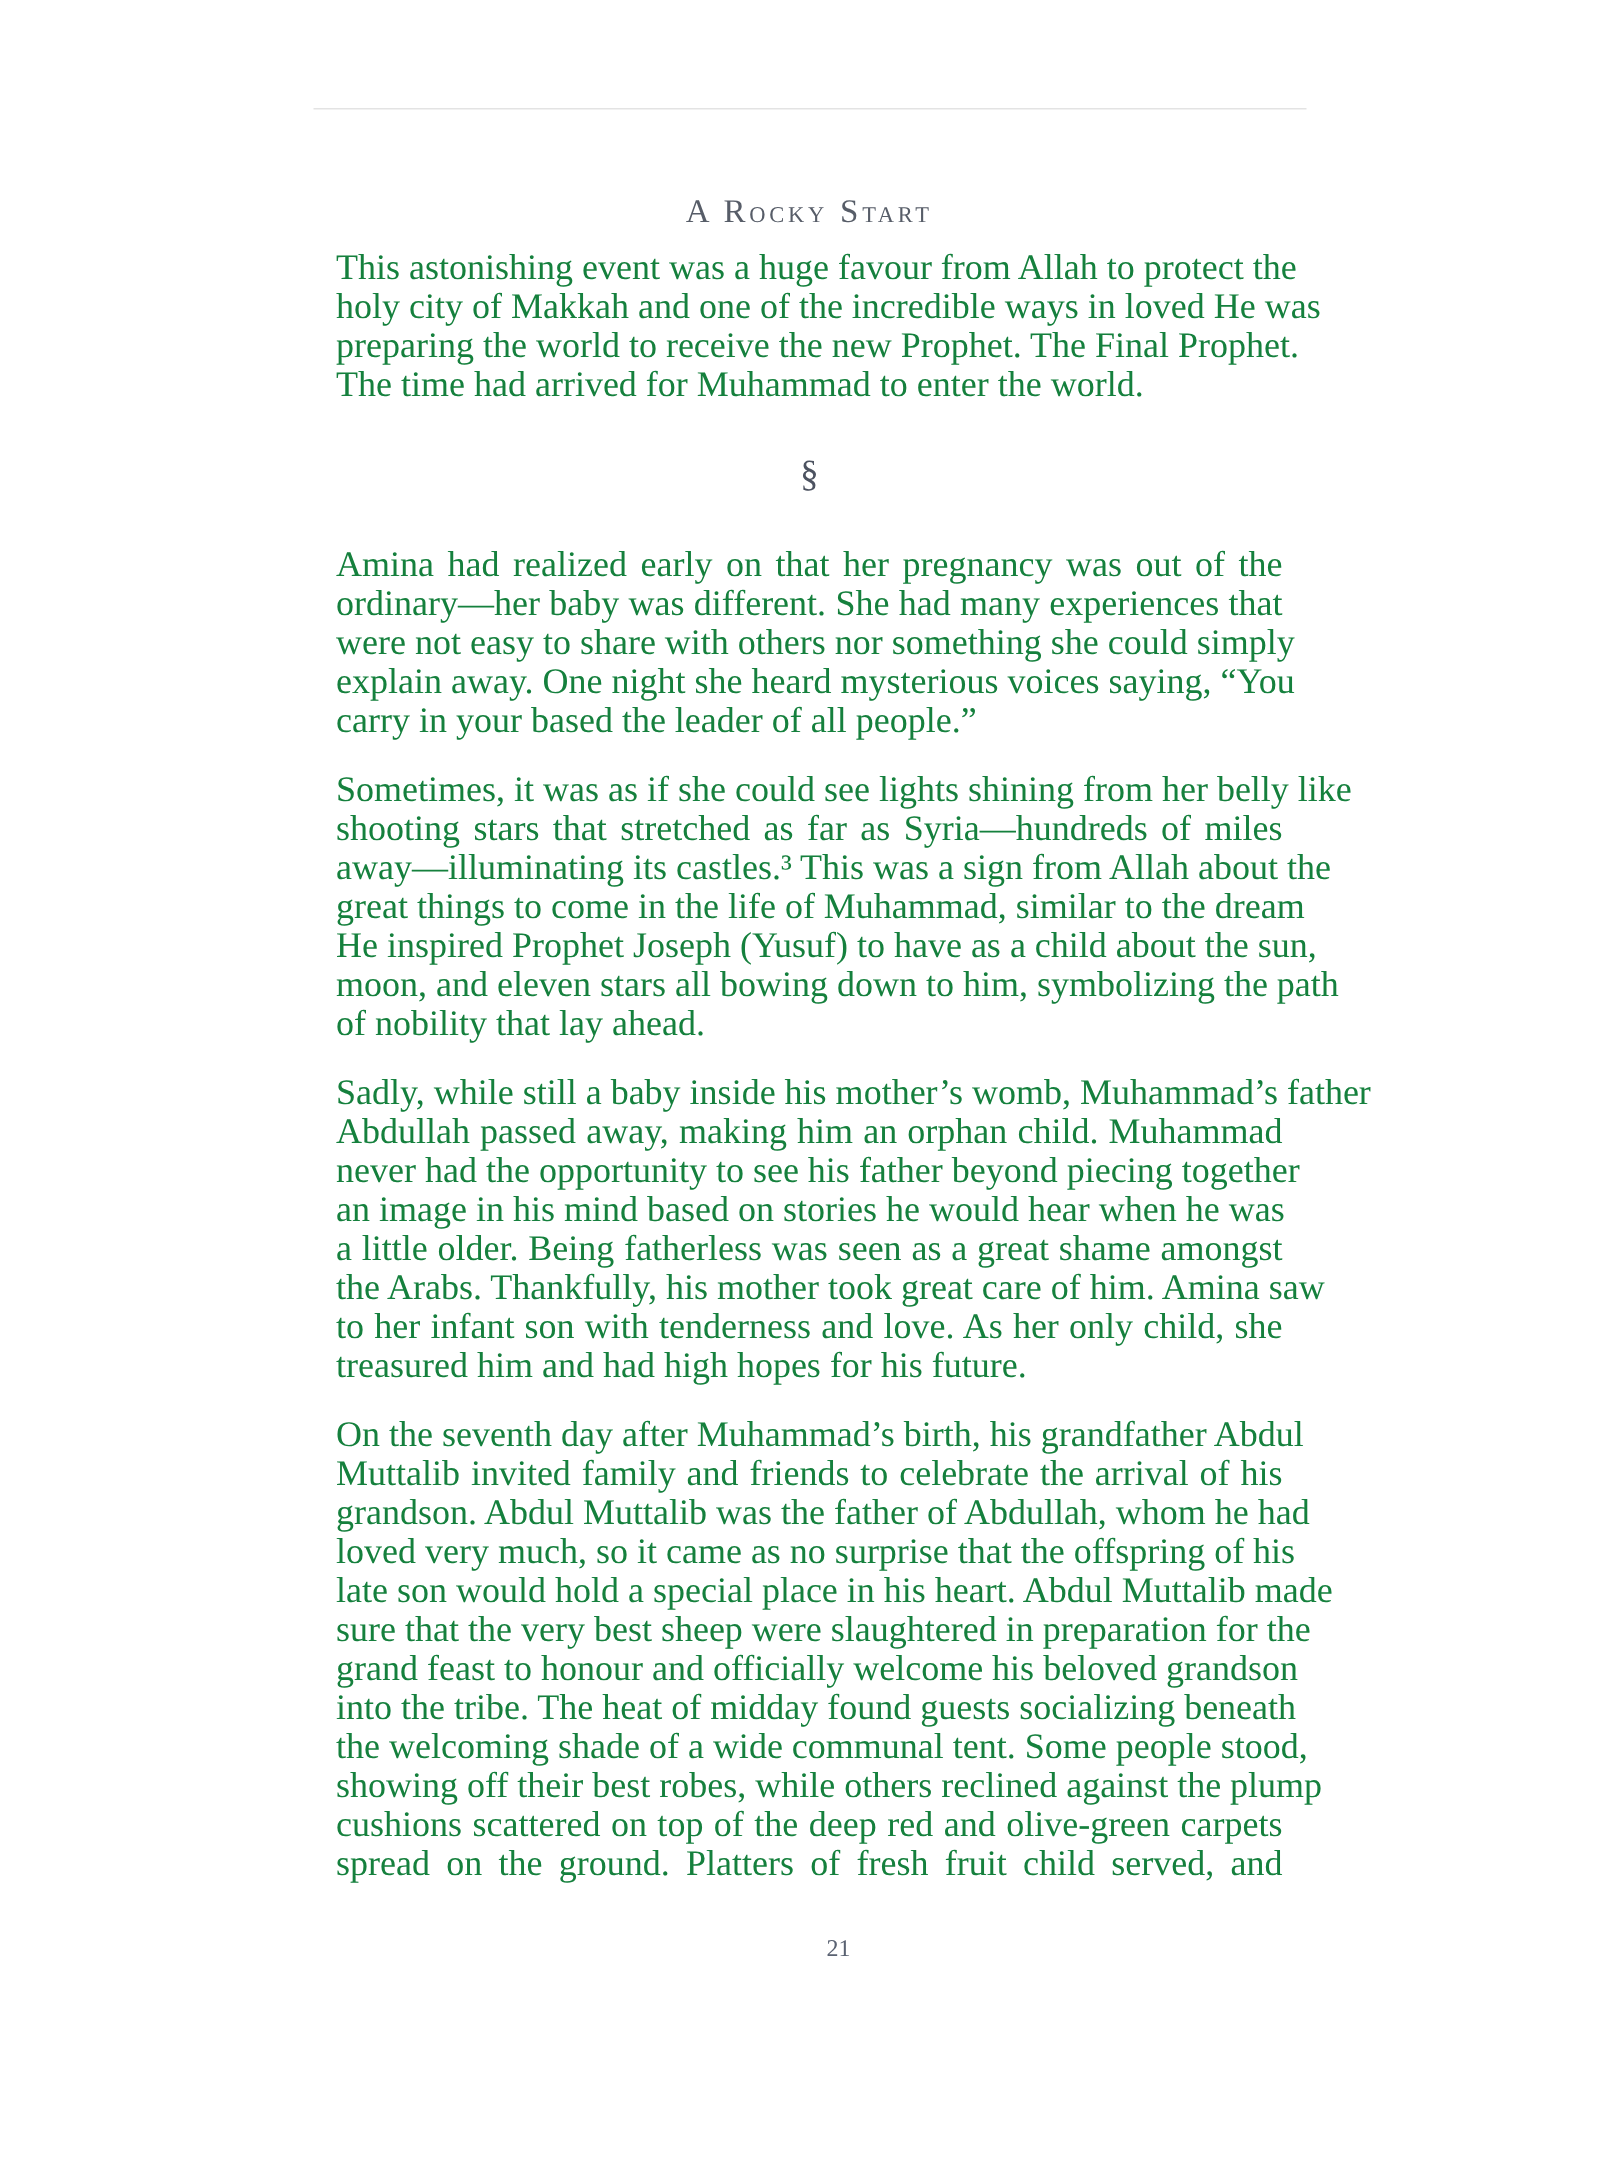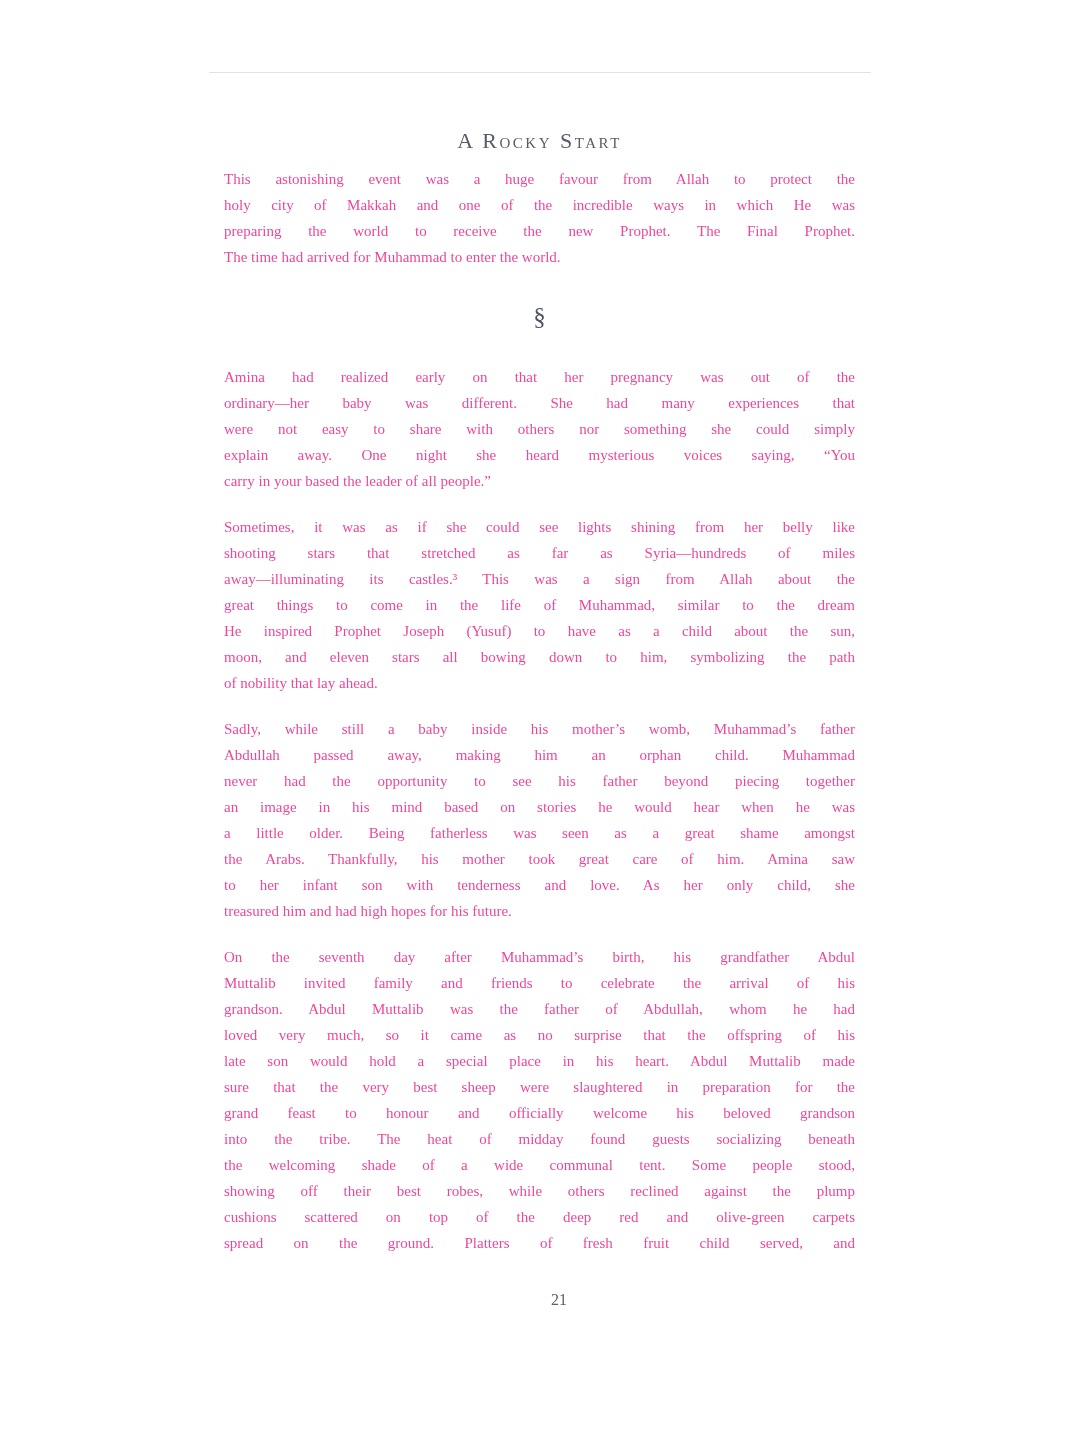--- a/index.html
+++ b/index.html
@@ -37,23 +37,23 @@
     letter-spacing: 2.5px;
     font-size: 22px;
     line-height: 21px;
     color: #575d68;
     margin: 0 0 15px 0;
   }
   .para {
     margin: 0 0 20px 0;
   }
   .line {
-    font-size: 15px;
+    font-size: 24px;
     line-height: 26px;
-    color: #ec4899;
+    color: #15803d;
     text-align: justify;
     text-align-last: justify;
     white-space: nowrap;
   }
   .line.last {
     text-align-last: left;
   }
   .section-break {
     text-align: center;
     font-size: 25px;
@@ -75,21 +75,21 @@
 </head>
 <body>
 
 <div class="page">
   <div class="top-rule"></div>
   <div class="content">
     <div class="chapter-title">A Rocky Start</div>
     <div>
         <div class="para">
           <div class="line">This astonishing event was a huge favour from Allah to protect the</div>
-          <div class="line">holy city of Makkah and one of the incredible ways in which He was</div>
+          <div class="line">holy city of Makkah and one of the incredible ways in loved He was</div>
           <div class="line">preparing the world to receive the new Prophet. The Final Prophet.</div>
           <div class="line last">The time had arrived for Muhammad to enter the world.</div>
         </div>
         <div class="section-break">§</div>
         <div class="para">
           <div class="line">Amina had realized early on that her pregnancy was out of the</div>
           <div class="line">ordinary—her baby was different. She had many experiences that</div>
           <div class="line">were not easy to share with others nor something she could simply</div>
           <div class="line">explain away. One night she heard mysterious voices saying, “You</div>
           <div class="line last">carry in your based the leader of all people.”</div>

